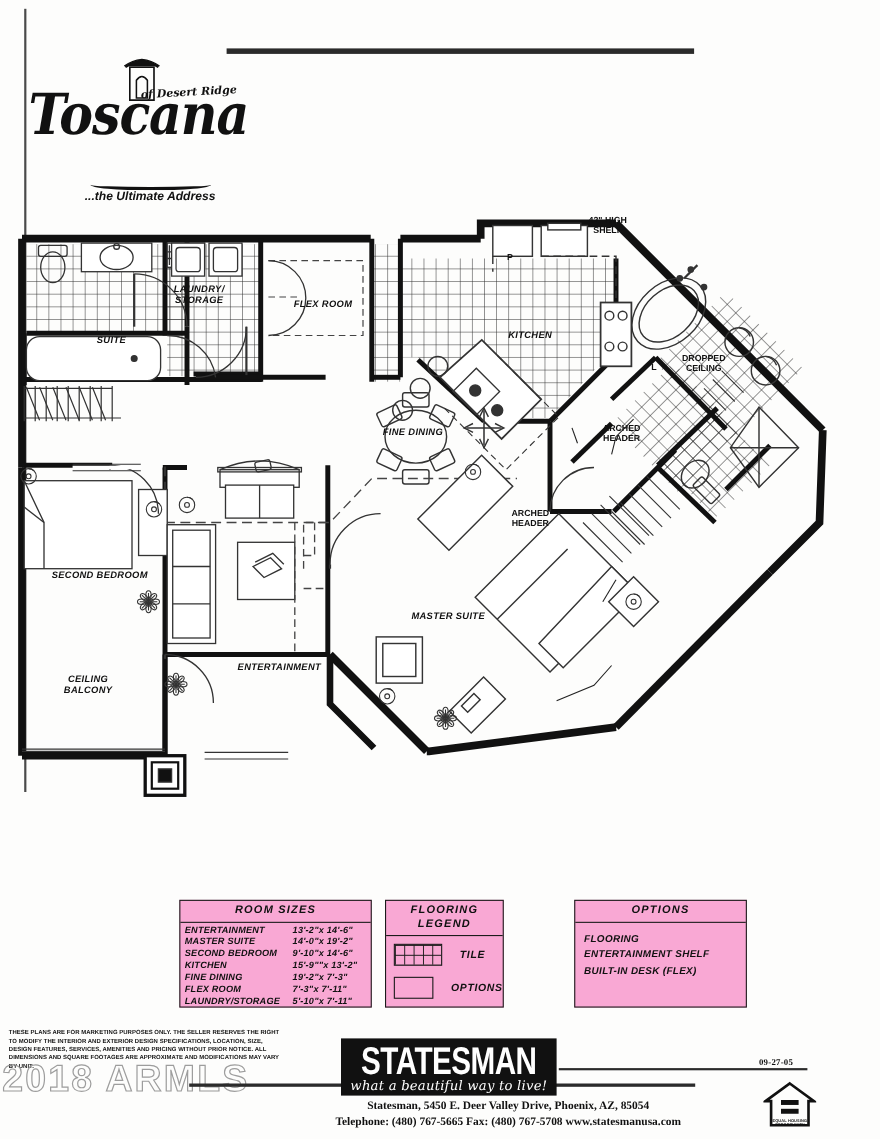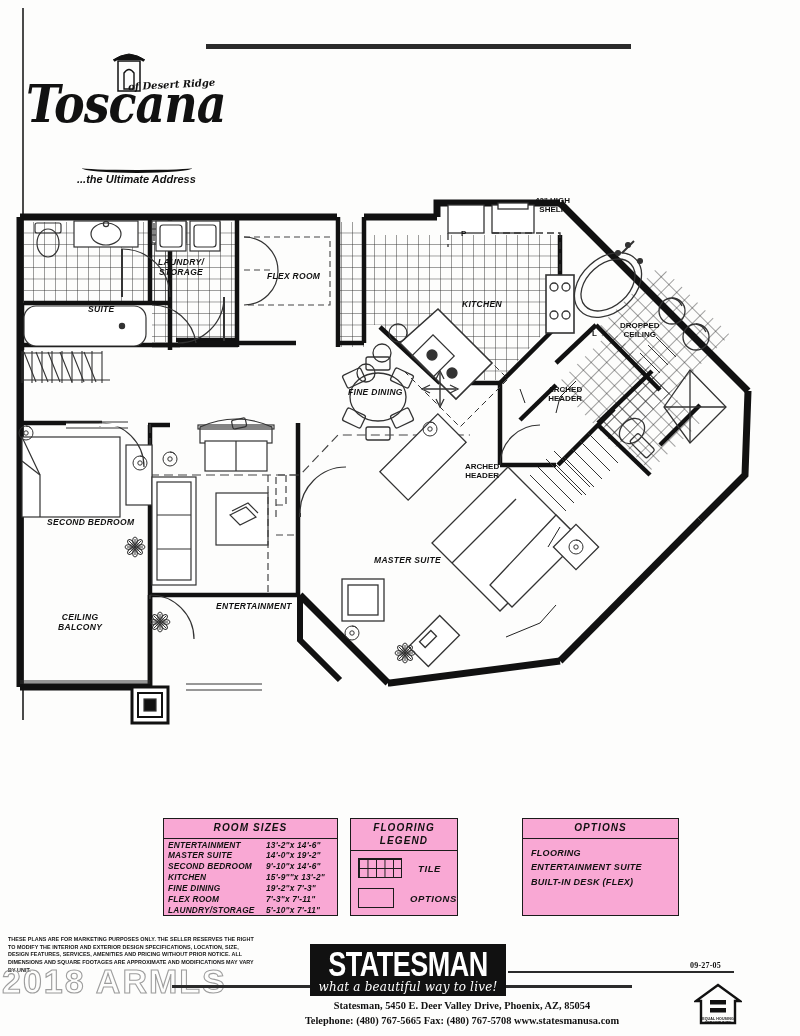--- a/index.html
+++ b/index.html
@@ -574,21 +574,21 @@
             <div class="sw"></div>
             <div class="leg-lbl">OPTIONS</div>
           </div>
         </div>
     </div>
 
     <div class="tbox" id="t-opts">
       <div class="thead">OPTIONS</div>
       <div class="opt-list" id="opt-rows">
           <div class="opt-row">FLOORING</div>
-          <div class="opt-row">ENTERTAINMENT SUITE</div>
+          <div class="opt-row">ENTERTAINMENT SHELF</div>
           <div class="opt-row">BUILT-IN DESK (FLEX)</div>
         </div>
     </div>
   </div>
 
   <div id="disclaimer">These plans are for marketing purposes only.  The Seller reserves the right to modify the interior and exterior design specifications, location, size, design features, services, amenities and pricing without prior notice.  All dimensions and square footages are approximate and modifications may vary by unit.</div>
   <div id="watermark">2018 ARMLS</div>
 
   <div id="foot-rule"></div>
   <div id="foot-rule2"></div>

